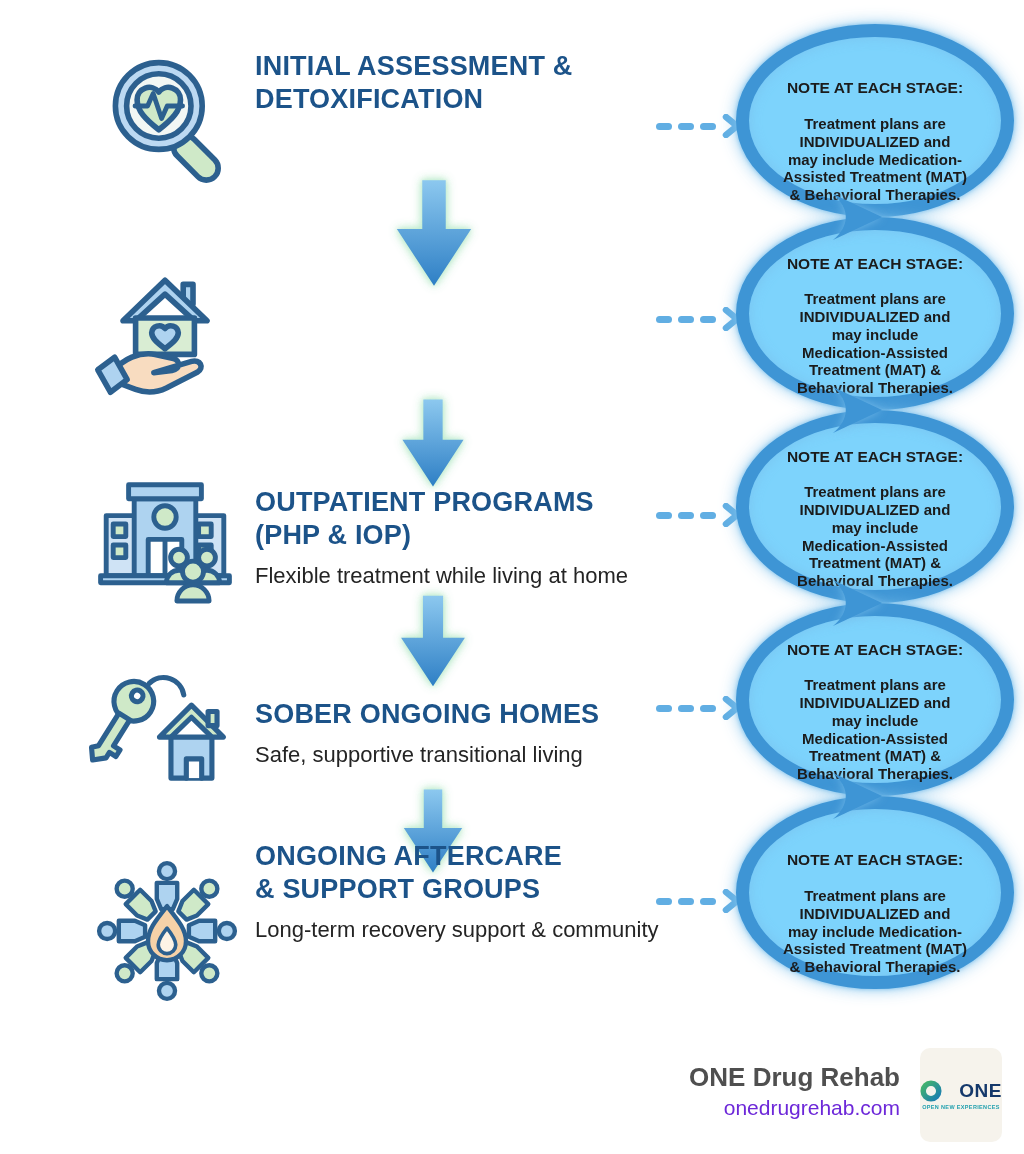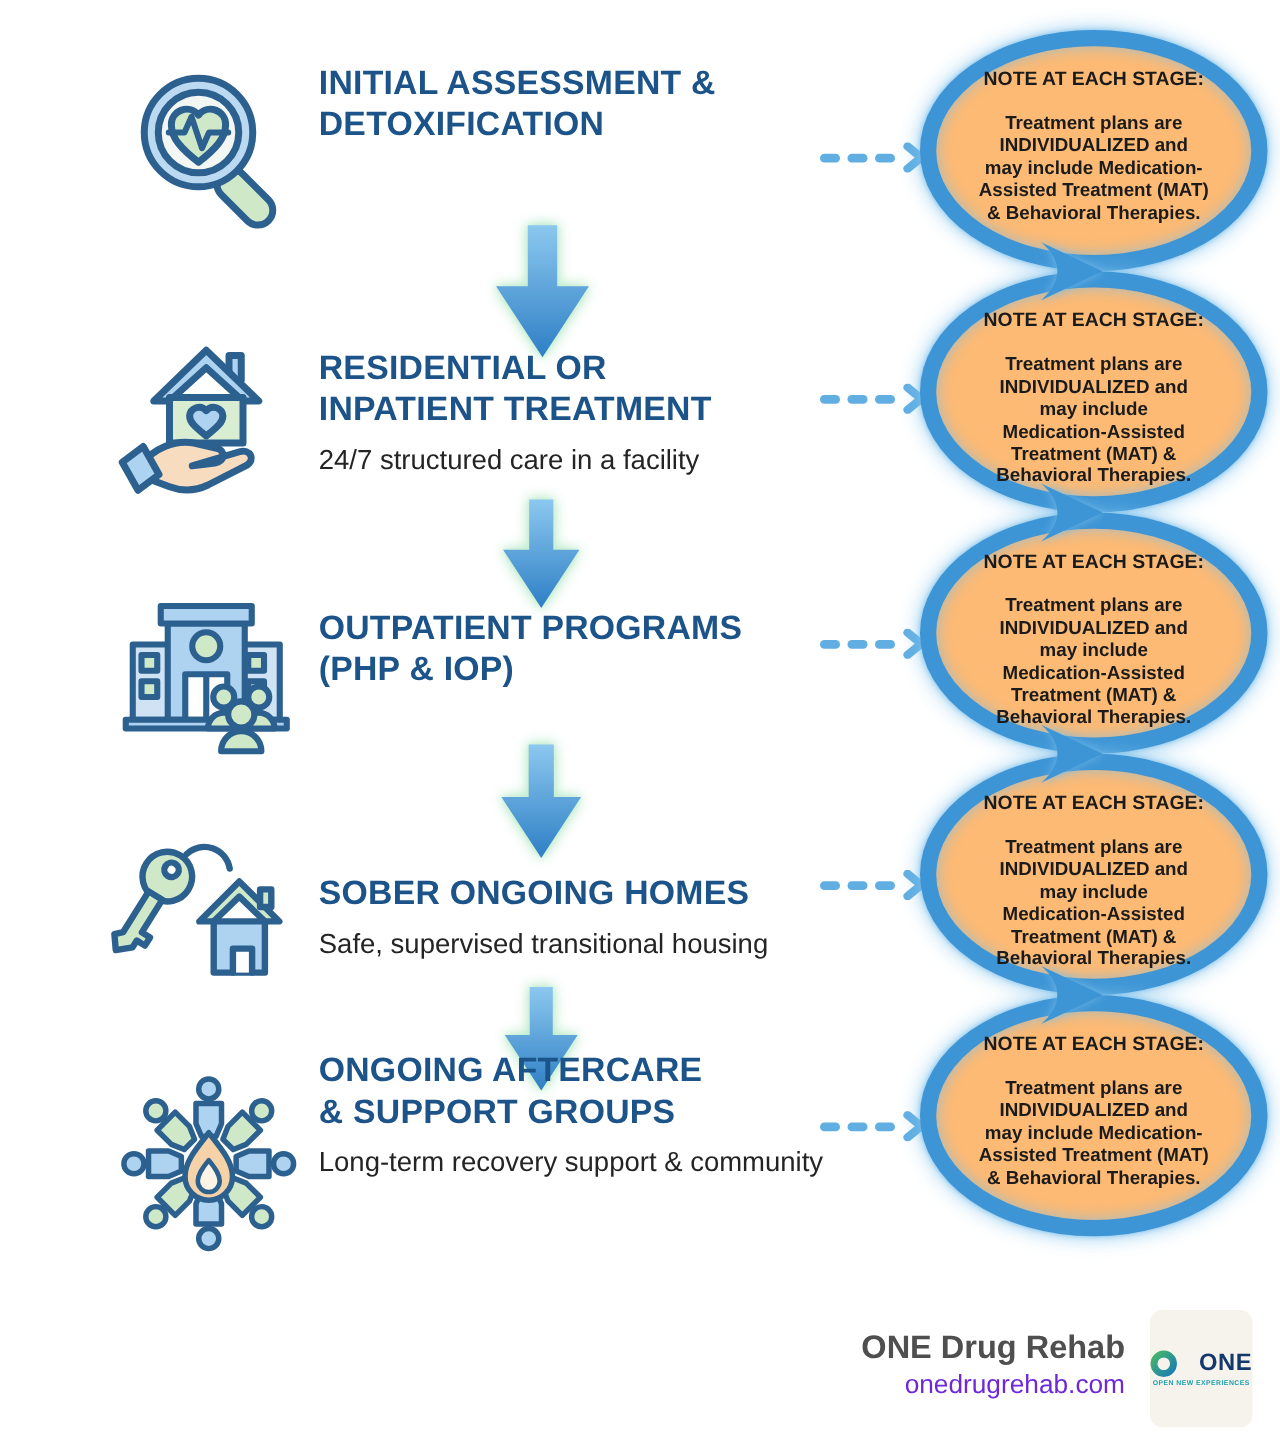--- a/index.html
+++ b/index.html
@@ -21,23 +21,23 @@
   }
   
   .down-arrow{position:absolute;filter:drop-shadow(0 0 5px rgba(190,235,205,.95)) drop-shadow(0 0 2px rgba(190,235,205,.9));}
   .down-arrow svg{display:block;width:100%;height:100%;}
   
   .dash-arrow{position:absolute;display:flex;align-items:center;gap:6px;}
   .dash{width:16px;height:7px;border-radius:3.5px;background:#61aee3;}
   
   .note-ring{
     position:absolute;width:278px;height:193px;left:736px;border-radius:50%;
-    border:13px solid #3e95d5;background:#fdba74;box-sizing:border-box;
+    border:13px solid #3e95d5;background:#7dd3fc;box-sizing:border-box;
     box-shadow:0 0 16px rgba(120,190,235,.85),0 0 4px rgba(120,190,235,.9),inset 0 0 12px rgba(120,190,235,.7);
-    display:flex;align-items:flex-start;justify-content:center;
+    display:flex;align-items:flex-end;justify-content:center;
   }
   .note-text{
     width:208px;text-align:center;font-size:15px;line-height:17.8px;
     font-weight:600;color:#1b1b1b;white-space:pre-line;
   }
   .note-heading{font-weight:800;font-size:15.5px;}
   .note-bold{font-weight:800;}
   .junction-arrow{position:absolute;left:828px;width:58px;height:52px;filter:drop-shadow(0 0 4px rgba(120,190,235,.8));}
   .junction-arrow svg{display:block;width:100%;height:100%;}
   
@@ -96,25 +96,20 @@
     <svg viewBox="0 0 100 100">
       <g stroke="#2c608f" stroke-width="4" stroke-linejoin="round" stroke-linecap="round">
         <rect x="63" y="16" width="7" height="14" fill="#aed3f0"></rect>
         <path d="M20 42 L50 13 L80 42 L71 42 L50 23 L29 42 z" fill="#aed3f0"></path>
         <rect x="29" y="40" width="42" height="26" fill="#d9edd3"></rect>
         <path d="M50 62 c-5.5 -4.5 -9.5 -7.5 -9.5 -11.5 a5.4 5.4 0 0 1 9.5 -3 a5.4 5.4 0 0 1 9.5 3 c0 4 -4 7 -9.5 11.5 z" fill="#aed3f0"></path>
         <path d="M12 79 C20 69 32 64 43 66 l13 3 c5 1.2 5 7.5 -1 8.5 l-13 1.5 27 -8 c6 -1.8 9.5 4.5 4 7.8 L51 90 c-7.5 3.6 -15 3.6 -22 1 L13 85 z" fill="#f8dcc0"></path>
         <path d="M2 77 L14 68 L23 84 L11 93 z" fill="#aed3f0"></path>
       </g>
     </svg>
-  </div>
-  <div class="stage-text" style="top:278px">
-    <h2 class="stage-title">RESIDENTIAL OR
-INPATIENT TREATMENT</h2>
-    <p class="stage-sub">24/7 structured care in a facility</p>
   </div>
 
   <div class="down-arrow" style="left:392px;top:398px;width:82px;height:90px">
     <svg viewBox="0 0 90 112">
         <path d="M33 2 h24 v50 h26 L45 110 L7 52 h26 z" fill="url(#arrowGrad)"></path>
       </svg>
   </div>
 
   <div class="stage-icon" style="left:90px;top:468px;width:150px;height:140px">
     <svg viewBox="0 0 100 100">
@@ -138,20 +133,21 @@
             <path d="M71 82 a9 9 0 0 1 18 0 z"></path>
           <circle cx="70" cy="74" r="7.5"></circle>
             <path d="M58.5 95 a11.5 11.5 0 0 1 23 0 z"></path>
         </g>
       </g>
     </svg>
   </div>
   <div class="stage-text" style="top:486px">
     <h2 class="stage-title">OUTPATIENT PROGRAMS
 (PHP &amp; IOP)</h2>
+    <p class="stage-sub">Flexible treatment while living at home</p>
   </div>
 
   <div class="down-arrow" style="left:392px;top:594px;width:82px;height:94px">
     <svg viewBox="0 0 90 112">
         <path d="M33 2 h24 v50 h26 L45 110 L7 52 h26 z" fill="url(#arrowGrad)"></path>
       </svg>
   </div>
 
   <div class="stage-icon" style="left:88px;top:668px;width:148px;height:128px">
     <svg viewBox="0 0 100 100">
@@ -164,21 +160,21 @@
         </g>
         <path d="M48 54 L73 29 L98 54 L89 54 L73 38.5 L57 54 z" fill="#cfe9c8"></path>
         <rect x="86" y="34" width="7" height="11" fill="#cfe9c8"></rect>
         <rect x="57" y="54" width="32" height="32" fill="#aed3f0"></rect>
         <path d="M69 86 v-15 h12 v15" fill="#ffffff"></path>
       </g>
     </svg>
   </div>
   <div class="stage-text" style="top:698px">
     <h2 class="stage-title">SOBER ONGOING HOMES</h2>
-    <p class="stage-sub">Safe, supervised transitional housing</p>
+    <p class="stage-sub">Safe, supportive transitional living</p>
   </div>
 
   <div class="down-arrow" style="left:392px;top:788px;width:82px;height:86px">
     <svg viewBox="0 0 90 112">
         <path d="M33 2 h24 v50 h26 L45 110 L7 52 h26 z" fill="url(#arrowGrad)"></path>
       </svg>
   </div>
 
   <div class="stage-icon" style="left:94px;top:858px;width:146px;height:146px">
     <svg viewBox="0 0 100 100">

